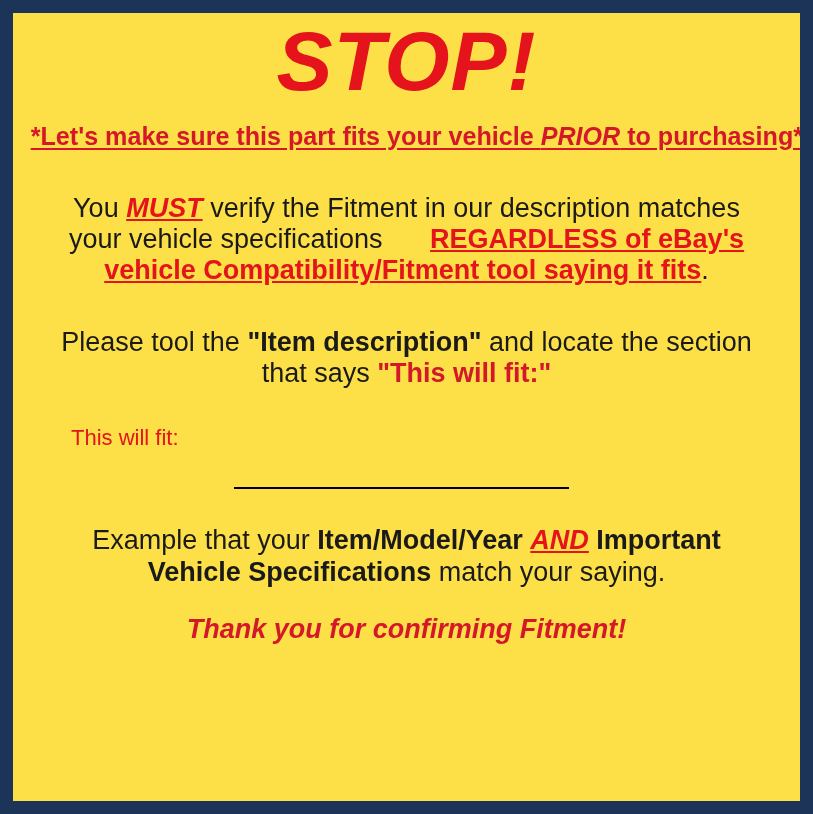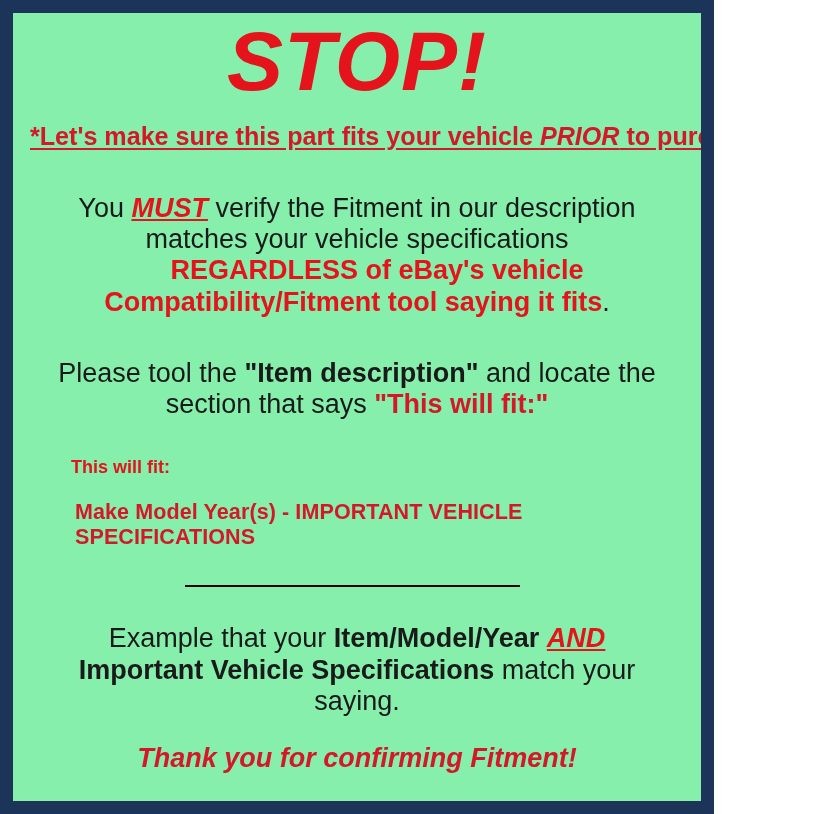--- a/index.html
+++ b/index.html
@@ -9,24 +9,24 @@
   }
   body {
     width: 813px;
     height: 814px;
     overflow: hidden;
     font-family: "Liberation Sans", sans-serif;
   }
 
   .notice-frame {
     box-sizing: border-box;
-    width: 714px;
+    width: 813px;
     height: 814px;
     border: 13px solid #1b3458;
-    background: #86efac;
+    background: #fde047;
     position: relative;
     overflow: hidden;
   }
 
   .notice-body {
     box-sizing: border-box;
     width: 100%;
     height: 100%;
     padding: 0 12px;
     text-align: center;
@@ -69,20 +69,21 @@
     font-weight: normal;
   }
   .para-must     { padding-top: 42px; padding-left: 24px; padding-right: 24px; }
   .para-itemdesc { padding-top: 40px; padding-left: 14px; padding-right: 14px; }
   .para-confirm  { padding-top: 32px; padding-left: 22px; padding-right: 22px; }
   .para-vin      { padding-top: 42px; padding-left: 14px; padding-right: 14px; }
 
   .red-strong-ul {
     color: #e4131c;
     font-weight: bold;
+    text-decoration: underline;
     text-underline-offset: 2px;
     margin-left: 40px;
   }
   .red-strong-ital-ul {
     color: #e4131c;
     font-weight: bold;
     font-style: italic;
     text-decoration: underline;
     text-underline-offset: 2px;
   }
@@ -100,23 +101,23 @@
     font-size: 25px;
     line-height: 1.12;
     font-style: italic;
     color: #1a1a1a;
     text-decoration: underline;
     text-underline-offset: 2px;
     display: inline-block;
   }
   .example-fit {
     margin: 0;
-    font-size: 18px;
+    font-size: 22px;
     line-height: 1.18;
-    font-weight: bold;
+    font-weight: normal;
     color: #e4131c;
   }
   .example-spec {
     margin: 0;
     padding-top: 22px;
     padding-left: 4px;
     font-size: 21.5px;
     line-height: 1.15;
     font-weight: bold;
     color: #d4182a;
@@ -162,21 +163,20 @@
     <div class="para para-must">
       <span>You </span><span class="red-strong-ital-ul">MUST</span><span> verify the Fitment in our description matches your vehicle specifications </span><span class="red-strong-ul">REGARDLESS of eBay's vehicle Compatibility/Fitment tool saying it fits</span><span>.</span>
     </div>
 
     <div class="para para-itemdesc">
       <span>Please tool the </span><span class="blk-strong">"Item description"</span><span> and locate the section that says </span><span class="red-strong">"This will fit:"</span>
     </div>
 
     <div class="example-block">
       <div class="example-fit">This will fit:</div>
-      <div class="example-spec">Make Model Year(s) - IMPORTANT VEHICLE SPECIFICATIONS</div>
     </div>
 
     <div class="divider-wrap">
       <span class="divider-line"></span>
     </div>
 
     <div class="para para-confirm">
       <span>Example that your </span><span class="blk-strong">Item/Model/Year</span><span> </span><span class="red-strong-ital-ul">AND</span><span> </span><span class="blk-strong">Important Vehicle Specifications</span><span> match your saying.</span>
     </div>
 

